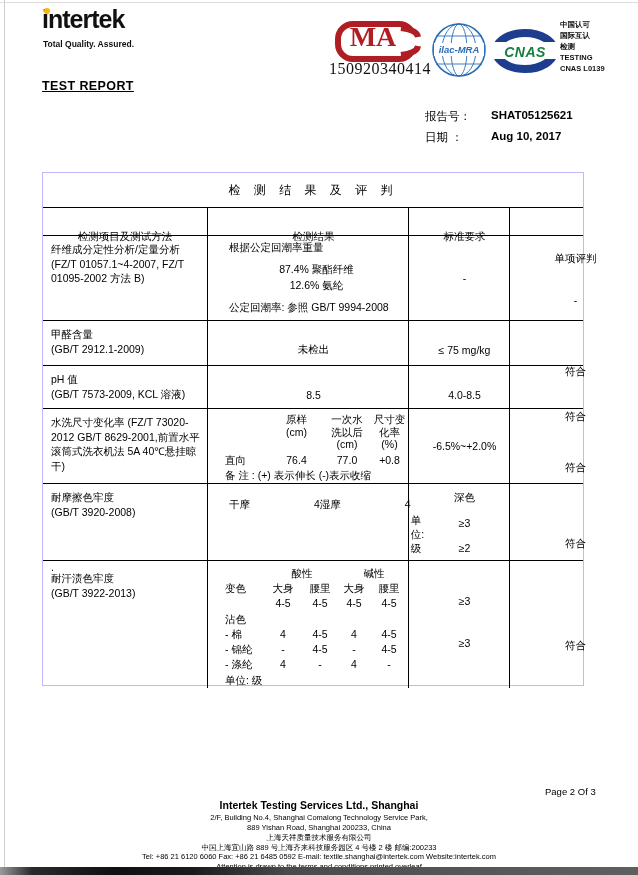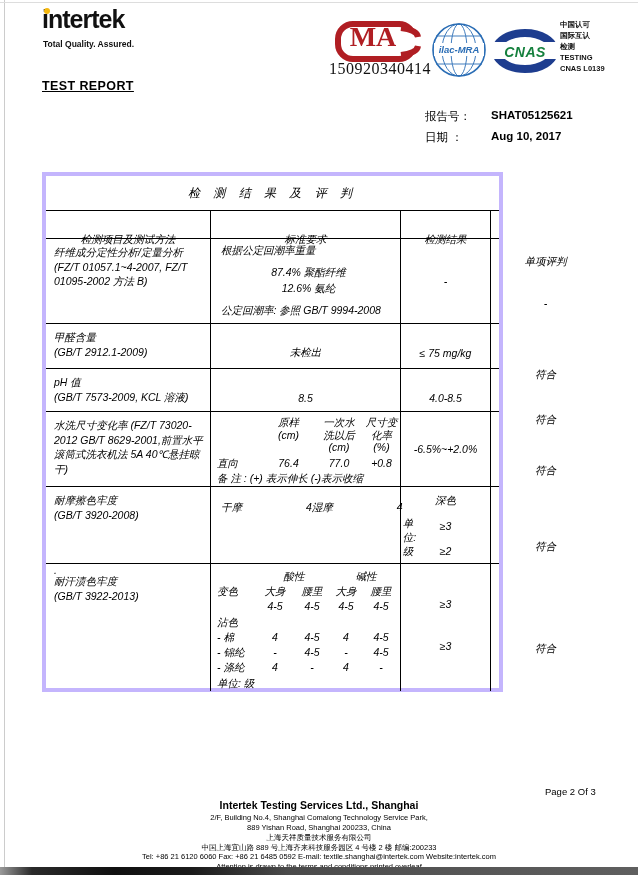--- a/index.html
+++ b/index.html
@@ -29,22 +29,22 @@
   .cnas { position:absolute; left:493px; top:29px; width:64px; height:44px; }
   .cnas-label { position:absolute; left:0; top:15px; width:64px; text-align:center; font-size:14px; font-weight:bold; font-style:italic; letter-spacing:0.5px; color:#15803d; }
   .accred { position:absolute; left:560px; top:20px; font-size:7.5px; font-weight:bold; line-height:1.45; white-space:pre-line; color:#111; }
 
   .meta { position:absolute; left:425px; top:109px; font-size:11.5px; }
   .meta-row { display:flex; margin-bottom:6px; }
   .meta-label { width:66px; }
   .meta-value { font-weight:bold; }
 
   
-  .rtable { position:absolute; left:42px; top:172px; width:461px; border:4px solid #c4b5fd; font-size:10.5px;font-style:italic; }
-  .trow { display:grid; grid-template-columns:165px 190px 90px 109px; border-bottom:1px solid #000; }
+  .rtable { position:absolute; left:42px; top:172px; width:542px; border:1px solid #c4b5fd; font-size:10.5px; }
+  .trow { display:grid; grid-template-columns:165px 190px 90px 109px; border-bottom:1px solid #000;gap:11px; }
   .trow:last-child { border-bottom:none; }
   .trow > div { border-right:1px solid #000; }
   .trow > div:last-child { border-right:none;margin-top:44px; }
   .title-row { display:block; height:35px; border-bottom:1px solid #000; text-align:center; line-height:35px; font-size:12px; letter-spacing:5px; }
   .head-row { height:28px; }
   .head-row > div { display:flex; align-items:center; justify-content:center; }
   .cell-item { padding:6px 4px 4px 8px; line-height:1.4; }
   .cc { display:flex; align-items:center; justify-content:center; text-align:center; }
   .r1 { height:85px; }
   .r2 { height:45px; }
@@ -150,22 +150,22 @@
       <span class="meta-label">日期 ：</span>
       <span class="meta-value">Aug 10, 2017</span>
     </div>
   </div>
 
   <div class="rtable">
     <div class="title-row">检 测 结 果 及 评 判</div>
 
     <div class="trow head-row">
       <div>检测项目及测试方法</div>
+      <div>检测结果</div>
       <div>标准要求</div>
-      <div>检测结果</div>
       <div>单项评判</div>
     </div>
 
     <div class="trow r1">
       <div class="cell-item">
         <span>纤维成分定性分析/定量分析</span>
         <span>(FZ/T 01057.1~4-2007, FZ/T 01095-2002 方法 B)</span>
       </div>
       <div class="fiber-result">
         <div class="fiber-head">根据公定回潮率重量</div>

